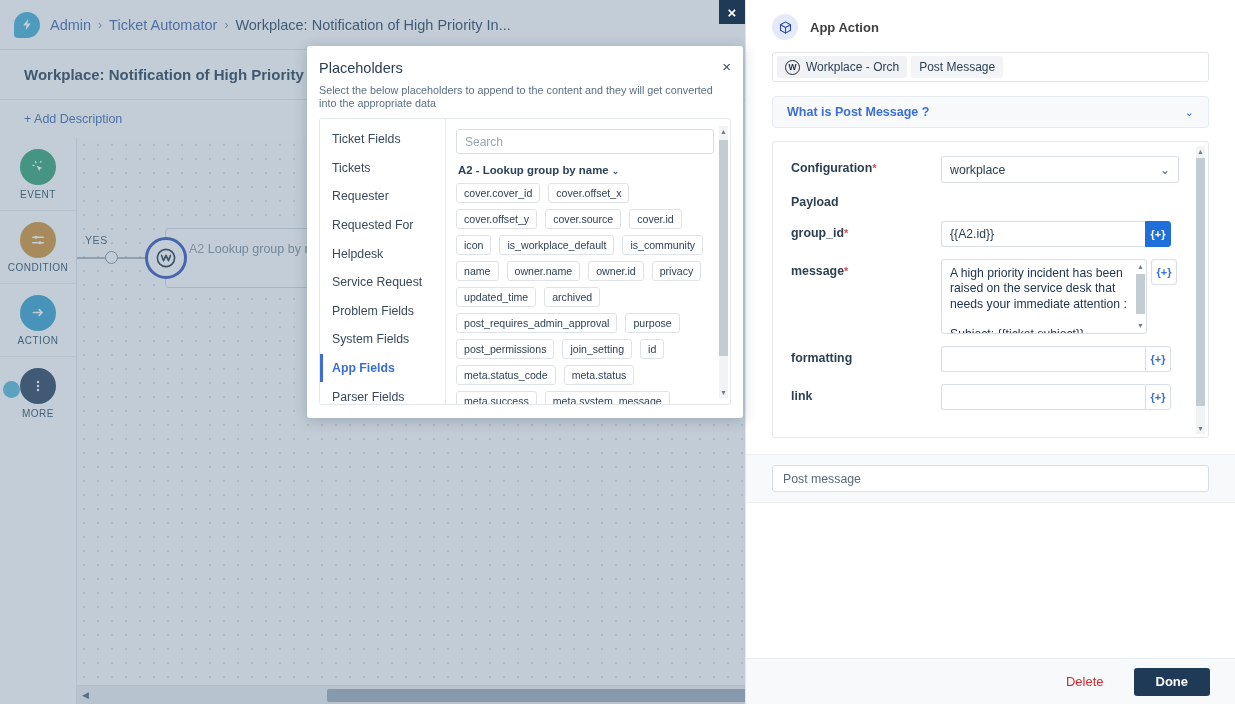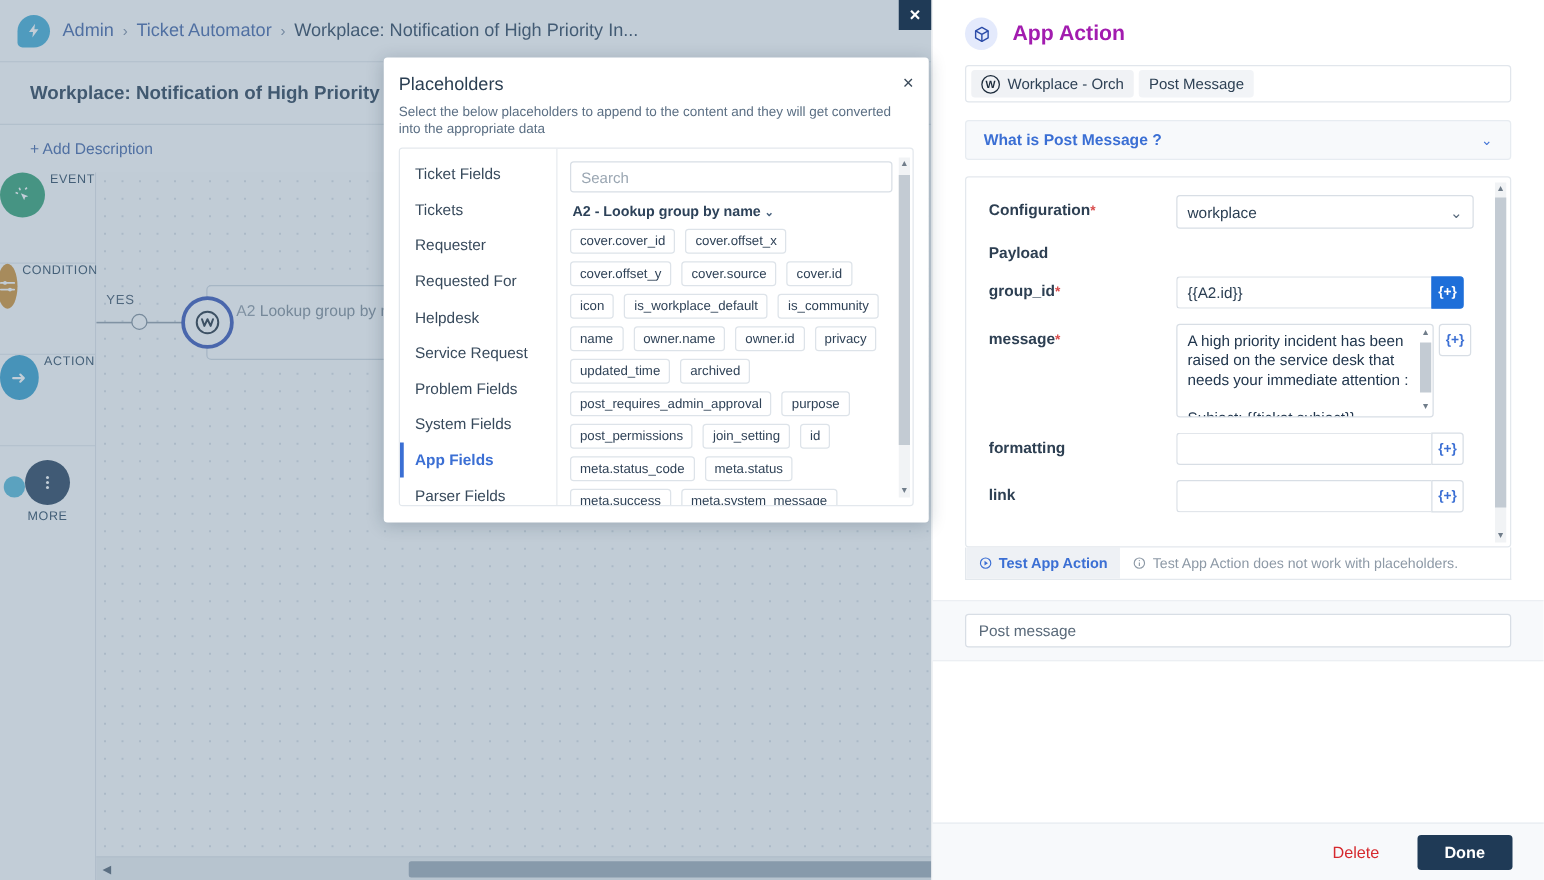--- a/index.html
+++ b/index.html
@@ -37,21 +37,21 @@
   }
   .titlebar .t { font-size: 15px; font-weight: bold; color: #21374f; }
 
   .desc-row { position: absolute; left: 0; top: 100px; width: 745px; height: 38px; background: #fff; padding-left: 24px; display: flex; align-items: center; }
   .desc-row a { font-size: 12.5px; color: #3b5fa4; text-decoration: none; }
 
   .leftrail {
     position: absolute; left: 0; top: 138px; width: 77px; height: 566px;
     background: #fff; border-right: 1px solid #e2e6ea;
   }
-  .rail-item { height: 73px; display: flex; flex-direction: row; justify-content: center;
+  .rail-item { height: 73px; display: flex; flex-direction: column; align-items: center; justify-content: center;
                border-bottom: 1px solid #e8ecef; gap: 4px; }
   .rail-ic { width: 36px; height: 36px; border-radius: 50%; display:flex; align-items:center; justify-content:center; color:#fff; }
   .rail-lbl { font-size: 10px; letter-spacing: .5px; color: #26435c; }
   .rail-more-wrap { position: relative; height: 73px; display:flex; flex-direction:column; align-items:center; justify-content:center; gap:4px; }
   .rail-more-dot { position: absolute; left: 3px; top: 24px; width: 17px; height: 17px; border-radius: 50%; background: #4eb6d6; }
 
   .canvas {
     position: absolute; left: 77px; top: 138px; width: 668px; height: 547px;
     background-color: #fdfdfe;
     background-image: radial-gradient(#d7dde4 1px, transparent 1px);
@@ -116,21 +116,21 @@
   .ph-vup, .ph-vdn { position:absolute; left:0; width:9px; height:11px; color:#707d8a; font-size:7px; text-align:center; line-height:11px; }
   .ph-vup { top:0 } .ph-vdn { bottom:0 }
 
   
   .panel {
     position: absolute; left: 745px; top: 0; width: 490px; height: 704px;
     background: #fff; border-left: 1px solid #e2e6ea; z-index: 20;
   }
   .panel-head { padding: 14px 26px 0 26px; display:flex; align-items:center; gap: 12px; }
   .panel-icon { width: 26px; height: 26px; border-radius: 50%; background: #e4eafc; display:flex; align-items:center; justify-content:center; }
-  .panel-title { font-size: 17px; font-weight: bold; color:#a21caf; }
+  .panel-title { font-size: 13px; font-weight: bold; color:#404040; }
   .panel-sub { margin: 16px 26px 0 26px; font-size: 12.3px; color:#46586c; }
 
   .src-row {
     margin: 12px 26px 0 26px; height: 30px; border:1px solid #e1e6ec; border-radius: 3px;
     display:flex; align-items:center; gap: 4px; padding: 0 4px;
   }
   .src-chip { background:#f0f2f5; border-radius:3px; height:22px; display:flex; align-items:center; gap:6px; padding: 0 8px; font-size: 12px; color:#2e4155; }
   .wp-mark { width:15px; height:15px; border-radius:50%; border:1.6px solid #1b2a3a; display:flex; align-items:center; justify-content:center; font-size:8.5px; color:#1b2a3a; font-weight:bold; }
 
   .whatis {
@@ -457,37 +457,20 @@
 
       </div>
 
       <div class="form-vscroll">
         <div class="ph-vup">▲</div>
         <div class="form-vthumb"></div>
         <div class="ph-vdn">▼</div>
       </div>
     </div>
 
-    <div class="testbar">
-      <div class="test-btn">
-        <svg class="ico" width="11" height="11" viewBox="0 0 24 24" fill="none" stroke="#3b6fd4" stroke-width="2">
-            <circle cx="12" cy="12" r="9"></circle>
-            <polygon points="10,8 16,12 10,16" fill="#3b6fd4" stroke="none"></polygon>
-          </svg>
-        <span>Test App Action</span>
-      </div>
-      <div class="test-note">
-        <svg class="ico" width="11" height="11" viewBox="0 0 24 24" fill="none" stroke="#8d99a6" stroke-width="2">
-            <circle cx="12" cy="12" r="9"></circle>
-            <line x1="12" y1="11" x2="12" y2="17"></line>
-            <circle cx="12" cy="7.5" r="1.1" fill="#8d99a6" stroke="none"></circle>
-          </svg>
-        <span>Test App Action does not work with placeholders.</span>
-      </div>
-    </div>
 
     <div class="postbar">
       <input class="post-input" type="text" value="Post message" style="">
     </div>
 
     <div class="footer">
       <button class="delete-btn">Delete</button>
       <button class="done-btn">Done</button>
     </div>
 

